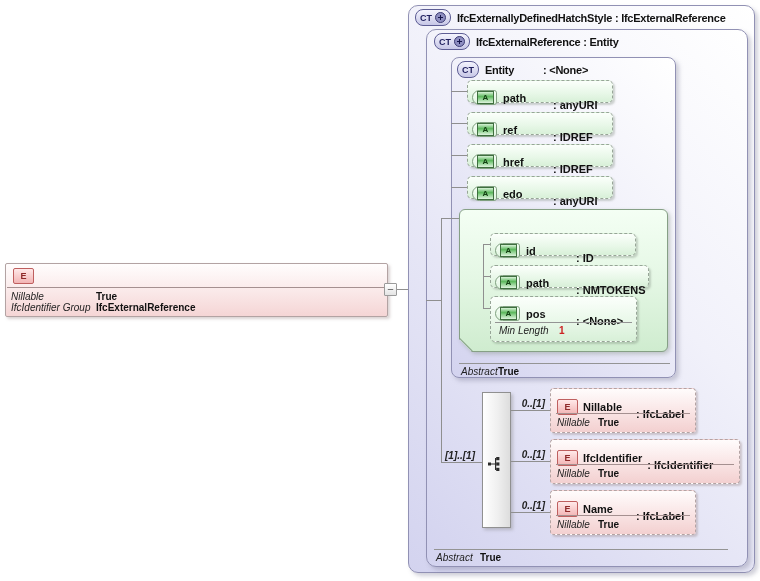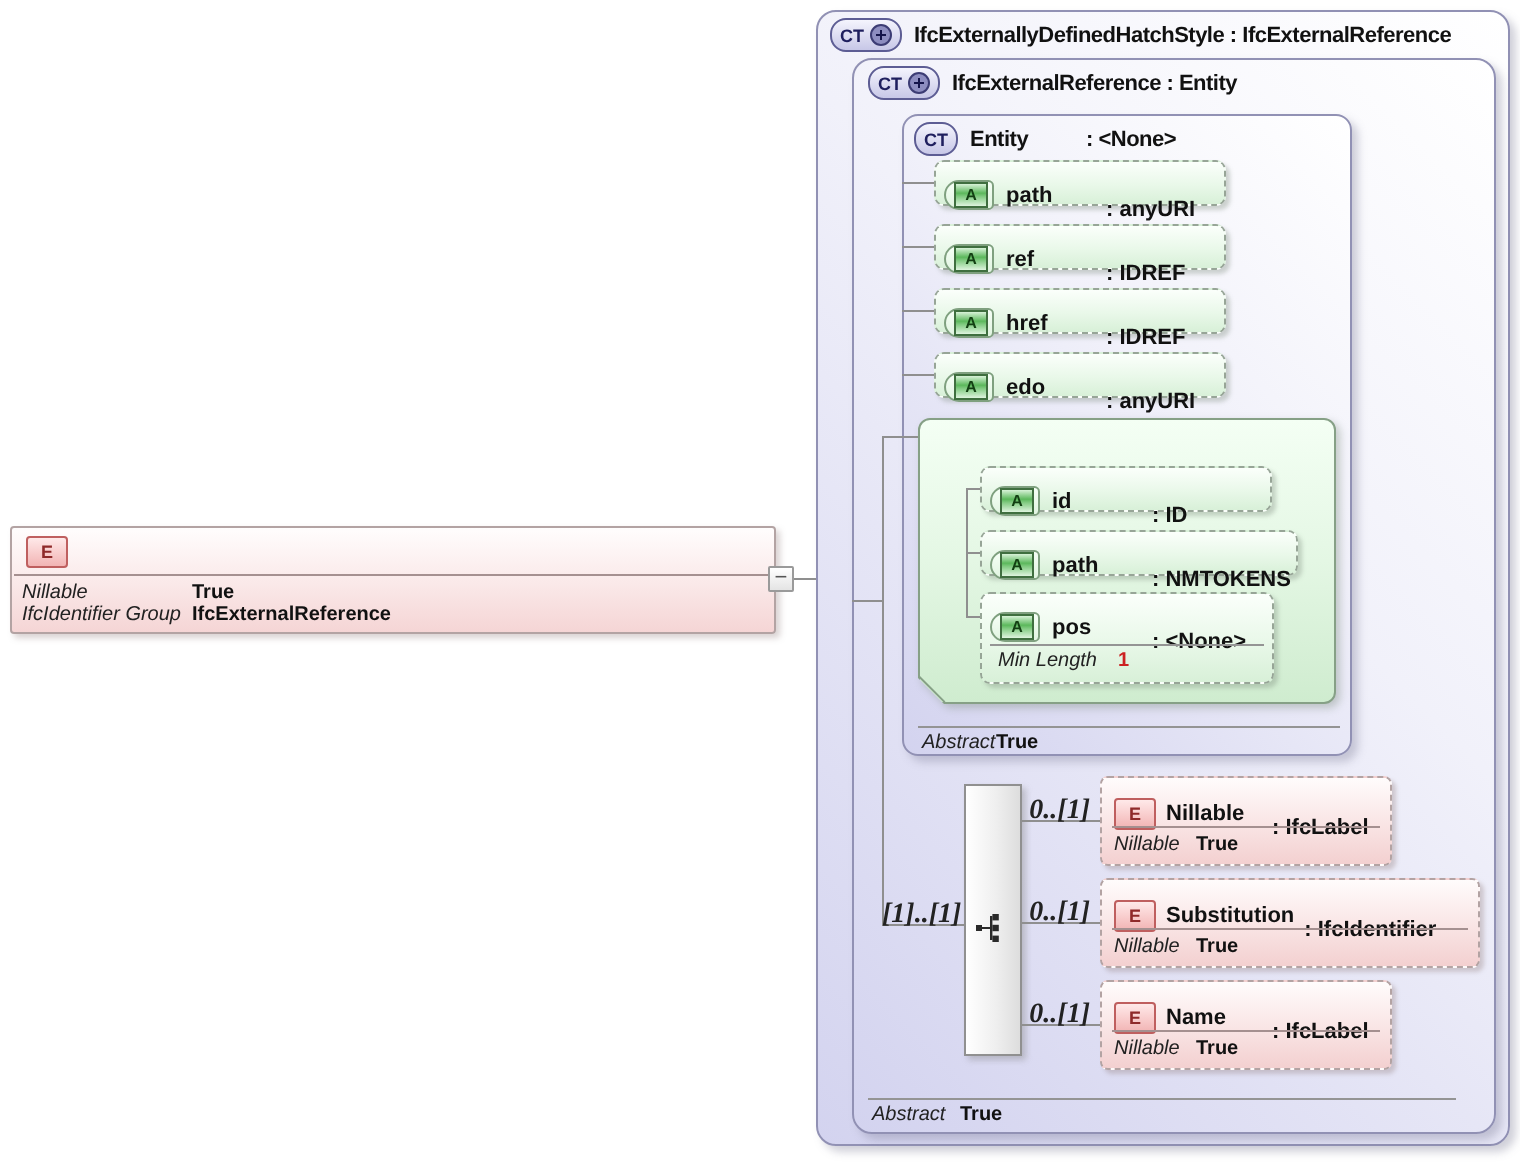--- a/index.html
+++ b/index.html
@@ -59,21 +59,21 @@
       background:linear-gradient(#ffe9e9,#f2b4b4);color:#8f2a2a;font-size:9px;font-weight:bold;}
   .ehdr{position:absolute;display:flex;align-items:center;gap:5px;}
   .ename{font-size:11px;font-weight:bold;color:#111;min-width:48px;white-space:nowrap;}
 
   
   .meta{position:absolute;font-size:10px;font-style:italic;color:#222;white-space:nowrap;}
   .mval{position:absolute;font-size:10px;font-weight:bold;color:#111;white-space:nowrap;}
   .rval{color:#cc2222;}
   .sep{position:absolute;height:1px;background:#949494;}
   .line{position:absolute;background:#8f8f8f;}
-  .card{position:absolute;font-size:14px;font-style:italic;font-weight:bold;color:#222;white-space:nowrap;font-family:Liberation Serif, serif;}
+  .card{position:absolute;font-size:10px;font-style:italic;font-weight:bold;color:#222;white-space:nowrap;}
 
   
   .seqbox{border:1px solid #909090;
       background:linear-gradient(to right,#ffffff,#efefef 55%,#dddddd);
       box-shadow:2px 2px 3px rgba(130,130,130,.4);}
   .toggle{border:1px solid #9a9a9a;background:linear-gradient(#ffffff,#e4e4e4);
       width:13px;height:13px;text-align:center;line-height:11px;
       font-size:11px;color:#555;cursor:pointer;border-radius:1px;}
 </style>
 </head>
@@ -233,21 +233,21 @@
       <span class="atype">: IfcLabel</span>
     </div>
     <div class="sep" style="left:5px;top:24px;width:134px;background:#a59090;"></div>
     <span class="meta" style="left:6px;top:28px;">Nillable</span>
     <span class="mval" style="left:47px;top:28px;">True</span>
   </div>
 
   <div class="abs pinkE" style="left:550px;top:439px;width:190px;height:45px;">
     <div class="ehdr" style="left:6px;top:4px;">
       <span class="ebadge">E</span>
-      <span class="ename">Substitution</span>
+      <span class="ename">IfcIdentifier</span>
       <span class="atype">: IfcIdentifier</span>
     </div>
     <div class="sep" style="left:5px;top:24px;width:178px;background:#a59090;"></div>
     <span class="meta" style="left:6px;top:28px;">Nillable</span>
     <span class="mval" style="left:47px;top:28px;">True</span>
   </div>
 
   <div class="abs pinkE" style="left:550px;top:490px;width:146px;height:45px;">
     <div class="ehdr" style="left:6px;top:4px;">
       <span class="ebadge">E</span>

